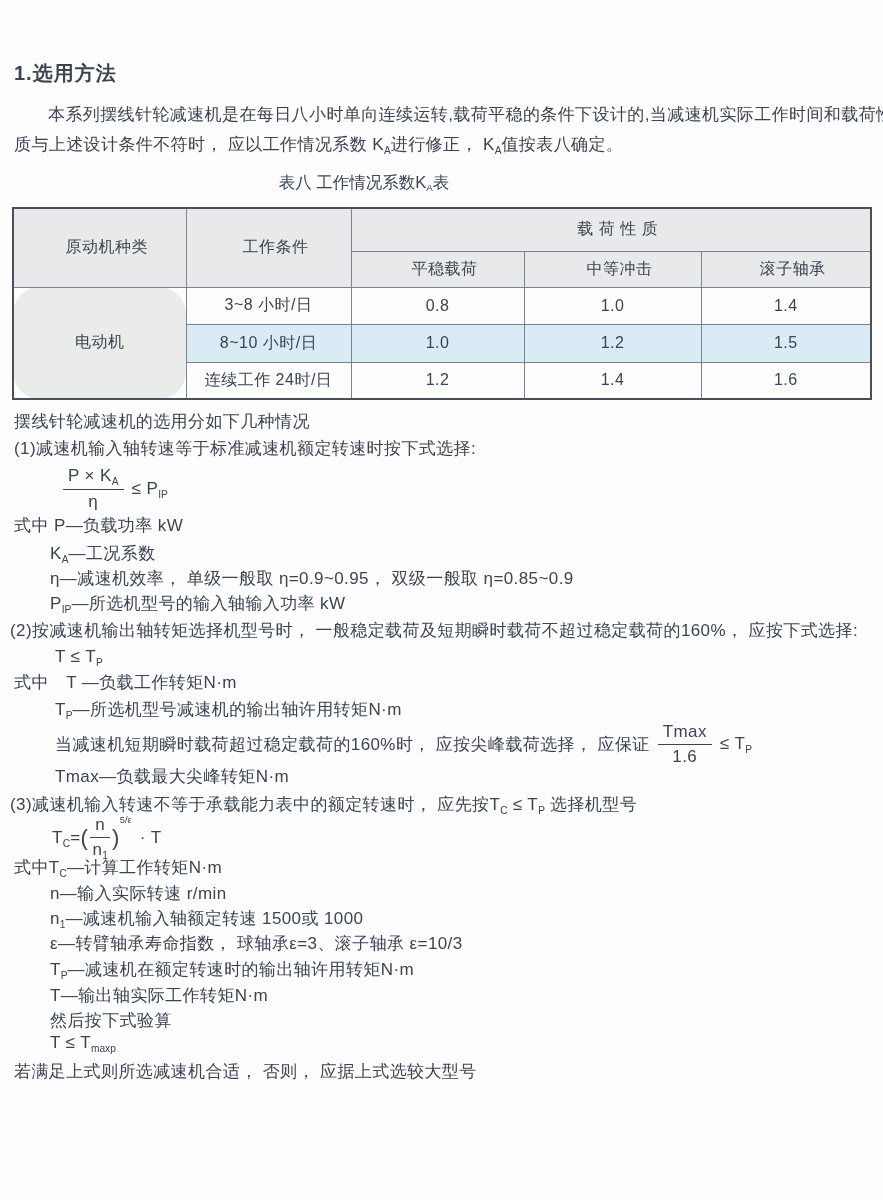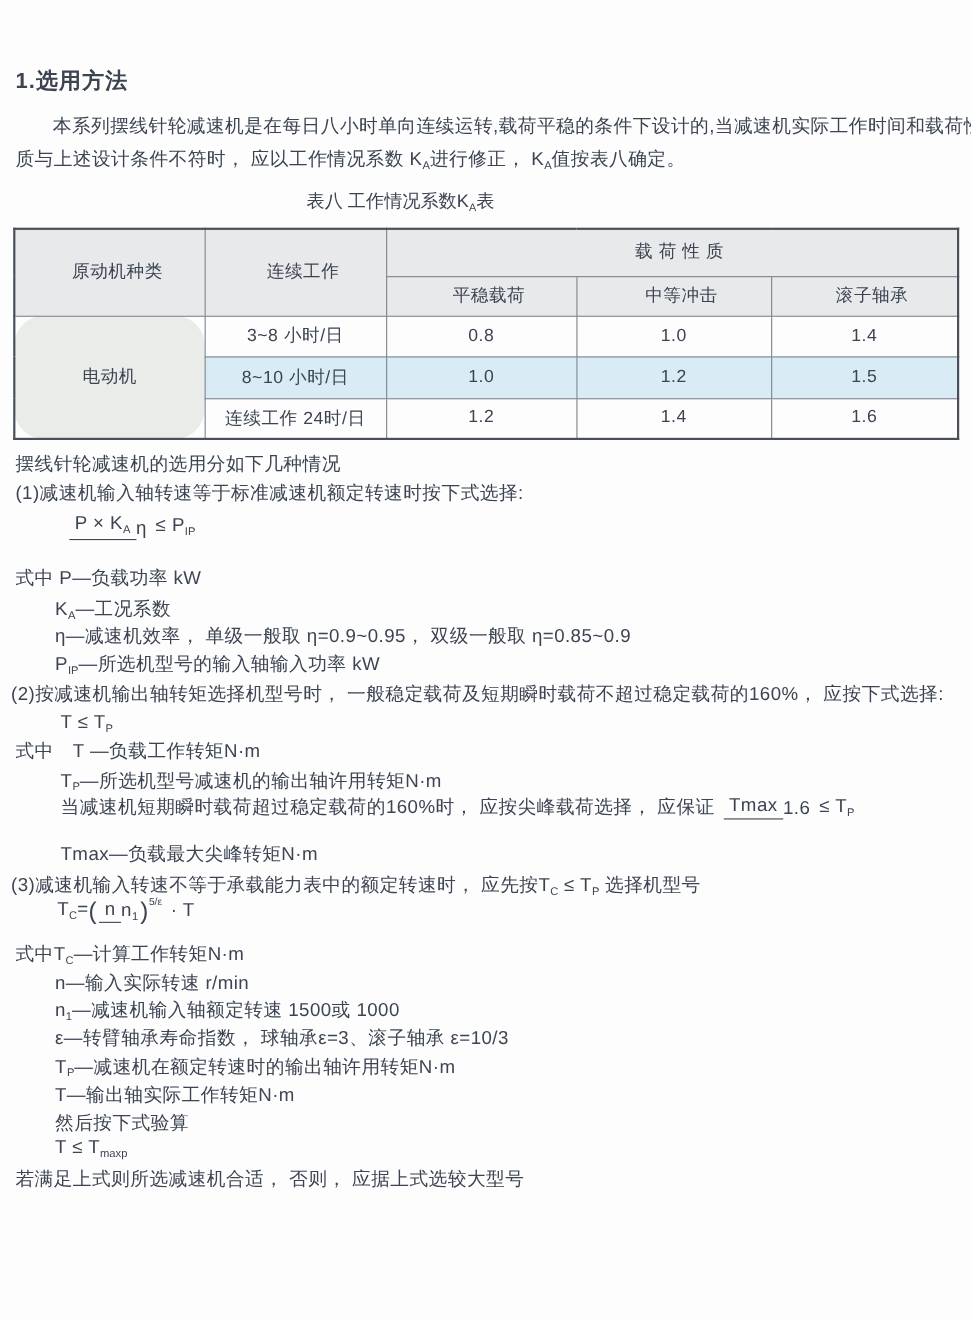--- a/index.html
+++ b/index.html
@@ -16,21 +16,21 @@
     position:relative;width:883px;height:1200px;background:var(--page-bg);
     font-family:"Liberation Sans",sans-serif;color:var(--text);overflow:hidden;
     margin:0 auto;
   }
   .line{position:absolute;white-space:nowrap;font-size:17px;font-weight:500;letter-spacing:.4px;}
   .h1{font-size:20px;font-weight:600;letter-spacing:1px;}
   .caption{position:absolute;left:0;width:728px;text-align:center;font-size:16.5px;font-weight:500;}
   .sb{font-size:.6em;vertical-align:-.35em;letter-spacing:0;}
   .sp{font-size:.55em;vertical-align:.55em;letter-spacing:0;}
   .flexline{display:flex;align-items:center;}
-  .frac{display:inline-flex;align-items:center;vertical-align:middle;margin:0 8px;line-height:1.15;justify-content:center;}
+  .frac{display:inline-flex;flex-direction:column;align-items:center;vertical-align:middle;margin:0 8px;line-height:1.15;justify-content:center;}
   .frac .num{padding:0 5px 2px;border-bottom:1.6px solid var(--text);}
   .frac .den{padding-top:2px;}
   .paren{font-size:22px;font-weight:400;}
   table.kfact{
     position:absolute;left:12px;top:207px;width:858px;
     border-collapse:collapse;table-layout:fixed;font-size:16px;
     border:2px solid var(--table-border-dark);
   }
   .kfact td{
     border:1px solid var(--table-border);
@@ -57,21 +57,21 @@
     <colgroup>
       <col style="width:173px">
         <col style="width:165px">
         <col style="width:173px">
         <col style="width:177px">
         <col style="width:170px">
     </colgroup>
     <tbody>
       <tr class="hdr" style="height:43px">
         <td rowspan="2">原动机种类</td>
-        <td rowspan="2">连续工作</td>
+        <td rowspan="2">工作条件</td>
         <td colspan="3">载  荷  性  质</td>
       </tr>
       <tr class="hdr" style="height:36px">
         <td>平稳载荷</td>
         <td>中等冲击</td>
         <td>滚子轴承</td>
       </tr>
       <tr style="height:37px">
         <td rowspan="3" class="motor">电动机</td>
         <td>3~8 小时/日</td>

